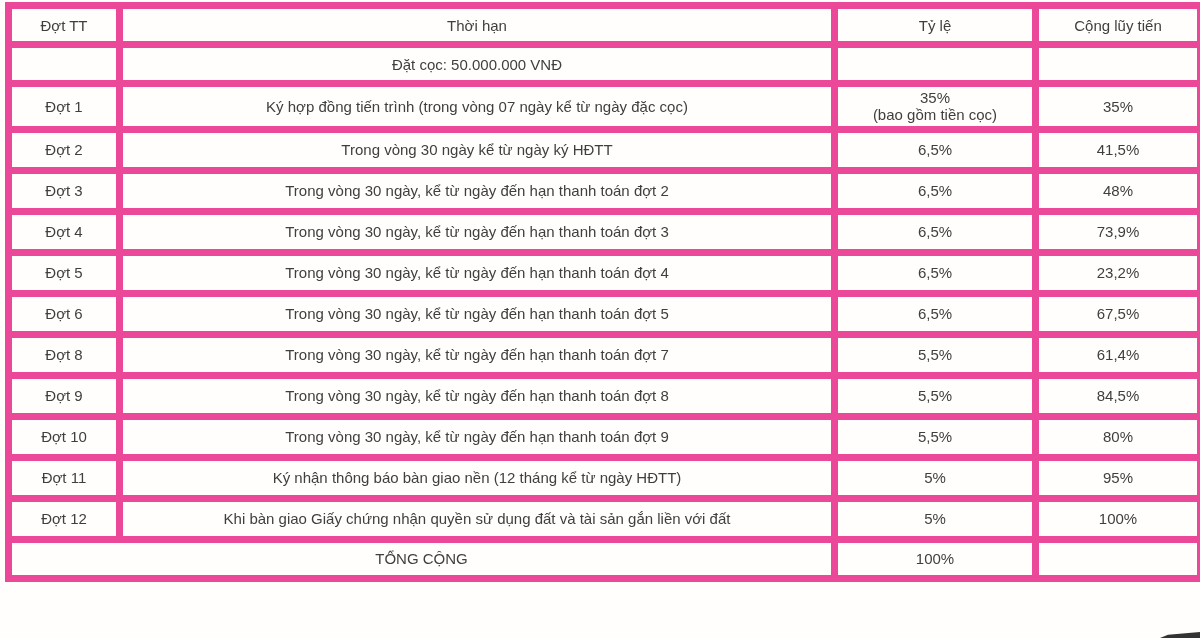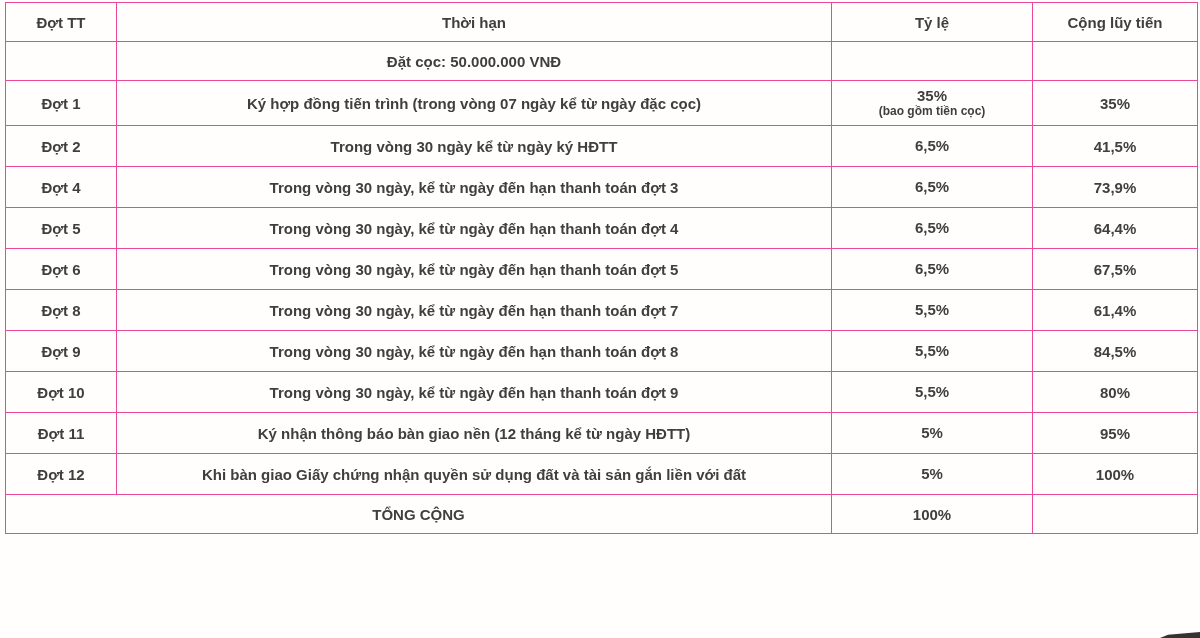--- a/index.html
+++ b/index.html
@@ -18,39 +18,39 @@
   }
   table.schedule {
     border-collapse: collapse;
     table-layout: fixed;
     width: 1192px;
     color: #3f3f3f;
     font-size: 15px;
   }
   table.schedule th,
   table.schedule td {
-    border: 1px solid #ec4899;
+    border: 7px solid #ec4899;
     text-align: center;
     vertical-align: middle;
     padding: 2px 6px;
-    font-weight: bold;
+    font-weight: normal;
     overflow: hidden;
   }
   col.c-stage { width: 111px; }
   col.c-term  { width: 715px; }
   col.c-rate  { width: 201px; }
   col.c-cum   { width: 165px; }
 
   tr.hdr-row  { height: 39px; }
   tr.dep-row  { height: 39px; }
   tr.std-row  { height: 41px; }
   tr.tall-row { height: 45px; }
   tr.tot-row  { height: 39px; }
 
-  .rate-note { font-size: 12px; line-height: 1.15; }
+  .rate-note { font-size: 15px; line-height: 1.15; }
   .rate-main { line-height: 1.15; }
 
   .corner-artifact {
     position: absolute;
     right: 0;
     bottom: 0;
     width: 40px;
     height: 6px;
     background: #333333;
     clip-path: polygon(0 100%, 20% 45%, 100% 0, 100% 100%);
@@ -93,34 +93,42 @@
         </tr>
         <tr class="std-row">
           <td>Đợt 2</td>
           <td>Trong vòng 30 ngày kể từ ngày ký HĐTT</td>
           <td>
             <div class="rate-main">6,5%</div>
           </td>
           <td>41,5%</td>
         </tr>
         <tr class="std-row">
+          <td>Đợt 3</td>
+          <td>Trong vòng 30 ngày, kể từ ngày đến hạn thanh toán đợt 2</td>
+          <td>
+            <div class="rate-main">6,5%</div>
+          </td>
+          <td>48%</td>
+        </tr>
+        <tr class="std-row">
           <td>Đợt 4</td>
           <td>Trong vòng 30 ngày, kể từ ngày đến hạn thanh toán đợt 3</td>
           <td>
             <div class="rate-main">6,5%</div>
           </td>
           <td>73,9%</td>
         </tr>
         <tr class="std-row">
           <td>Đợt 5</td>
           <td>Trong vòng 30 ngày, kể từ ngày đến hạn thanh toán đợt 4</td>
           <td>
             <div class="rate-main">6,5%</div>
           </td>
-          <td>64,4%</td>
+          <td>23,2%</td>
         </tr>
         <tr class="std-row">
           <td>Đợt 6</td>
           <td>Trong vòng 30 ngày, kể từ ngày đến hạn thanh toán đợt 5</td>
           <td>
             <div class="rate-main">6,5%</div>
           </td>
           <td>67,5%</td>
         </tr>
         <tr class="std-row">

